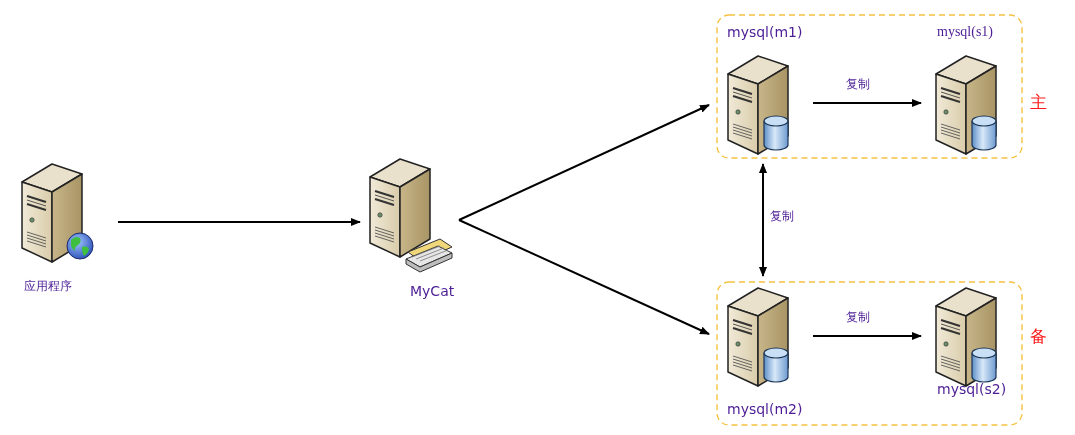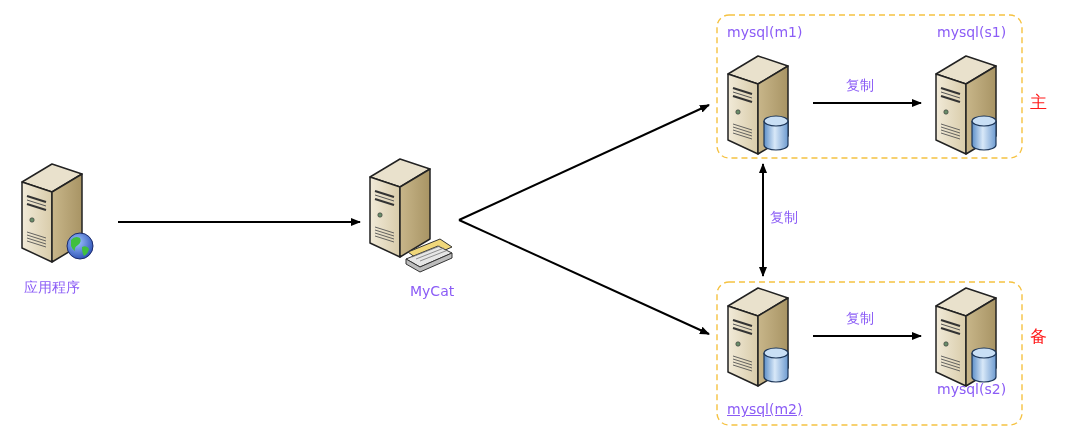--- a/index.html
+++ b/index.html
@@ -1,20 +1,20 @@
 <!DOCTYPE html>
 <html><head>
 <meta charset="utf-8">
 <style>
   html, body { margin: 0; padding: 0; background: #ffffff; }
   body { width: 1075px; height: 435px; position: relative; overflow: hidden;
          font-family: "DejaVu Sans", "Liberation Sans", sans-serif; }
   svg#diagram { position: absolute; left: 0; top: 0; }
-  .lbl { position: absolute; font-size: 14px; color: #8b5cf6; white-space: nowrap; line-height: 1; }
-  .cjk { font-size: 14px; }
+  .lbl { position: absolute; font-size: 14px; color: #4c1d95; white-space: nowrap; line-height: 1; }
+  .cjk { font-size: 12px; font-family: Liberation Serif, serif; }
   .red { color: #ff1a1a; font-size: 17px; }
 </style>
 </head>
 <body>
 
 <svg id="diagram" width="1075" height="435" viewBox="0 0 1075 435">
   <defs>
     <marker id="arrowhead" markerWidth="10" markerHeight="10" refX="9" refY="5" orient="auto" markerUnits="userSpaceOnUse">
       <path d="M0,1 L10,5 L0,9 Z" fill="#000"></path>
     </marker>
@@ -104,22 +104,22 @@
 
   <g transform="translate(934,284)">
     <use href="#serverCase"></use>
     <use href="#dbCyl" transform="translate(38,63)"></use>
   </g>
 </svg>
 
 <div class="lbl cjk" style="left:24px; top:280px;">应用程序</div>
 <div class="lbl" style="left:410px; top:284px;">MyCat</div>
 <div class="lbl" style="left:727px; top:25px;">mysql(m1)</div>
-<div class="lbl" style="left:937px; top:25px;">mysql(s1)</div>
-<div class="lbl" style="left:727px; top:402px;text-decoration:underline;">mysql(m2)</div>
+<div class="lbl" style="left:937px; top:25px;font-family:Liberation Serif, serif;">mysql(s1)</div>
+<div class="lbl" style="left:727px; top:402px;">mysql(m2)</div>
 <div class="lbl" style="left:937px; top:382px;">mysql(s2)</div>
 
 <div class="lbl cjk" style="left:846px; top:78px;">复制</div>
 <div class="lbl cjk" style="left:770px; top:210px;">复制</div>
 <div class="lbl cjk" style="left:846px; top:311px;">复制</div>
 
 <div class="lbl red" style="left:1030px; top:94px;">主</div>
 <div class="lbl red" style="left:1030px; top:328px;">备</div>
 
 </body></html>

